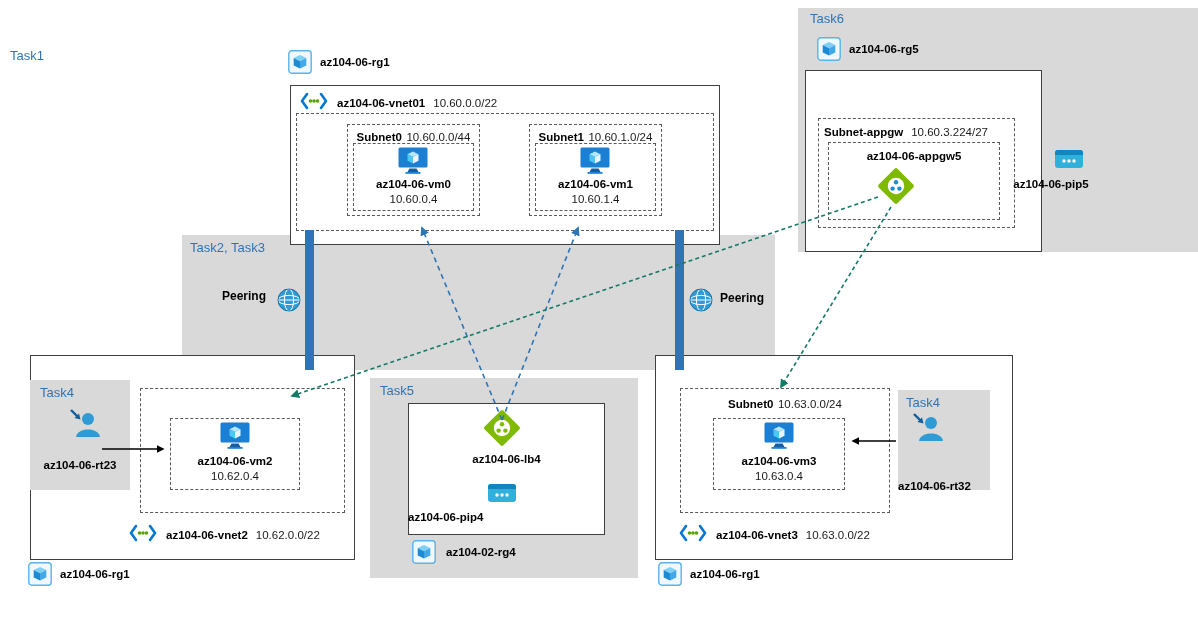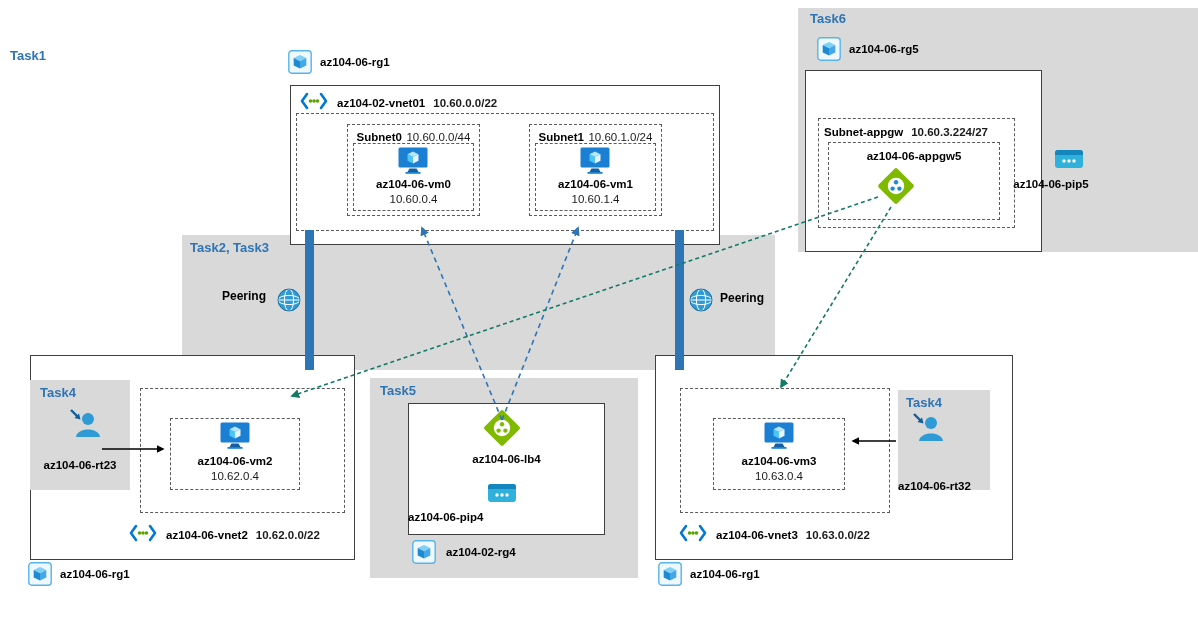--- a/index.html
+++ b/index.html
@@ -3,28 +3,28 @@
 <meta charset="utf-8">
 <style>
   * { margin:0; padding:0; box-sizing:border-box; }
   body { background:#ffffff; }
   .canvas { position:relative; width:1198px; height:617px; background:#ffffff;
             font-family:"Liberation Sans", sans-serif; color:#000; overflow:hidden; }
   .abs  { position:absolute; }
   .gray { background:#D9D9D9; }
   .wbox { background:#ffffff; border:1px solid #3f3f3f; }
   .dbox { border:1px dashed #5a5a5a; }
-  .task { color:#2E74B5; font-weight:bold; font-size:13px; white-space:nowrap; }
+  .task { color:#2E74B5; font-weight:normal; font-size:13px; white-space:nowrap; }
   .nm   { font-weight:bold; font-size:11.5px; color:#000; white-space:nowrap; }
   .cidr { font-weight:normal; font-size:11.5px; color:#1a1a1a; white-space:nowrap; }
   .ctr  { text-align:center; }
   .peer { font-weight:bold; font-size:12px; color:#000; white-space:nowrap; }
   .bar  { background:#2E75B6; }
   .overlay { position:absolute; left:0; top:0; pointer-events:none; z-index:9; }
-  .gap { margin-left:8px;font-weight:bold; }
+  .gap { margin-left:8px; }
 </style>
 </head>
 <body>
 
 <div class="canvas">
 
   <div class="abs gray" style="left:798px;top:8px;width:400px;height:244px"></div>
   <div class="abs gray" style="left:182px;top:235px;width:593px;height:135px"></div>
   <div class="abs gray" style="left:370px;top:378px;width:268px;height:200px"></div>
 
@@ -93,21 +93,21 @@
   <span class="abs" style="left:299px;top:91px">
     <svg width="30" height="20" viewBox="0 0 30 20">
         <path d="M8 3 L3 10 L8 17" stroke="#0078D4" stroke-width="2.6" fill="none" stroke-linecap="round" stroke-linejoin="round"></path>
         <path d="M22 3 L27 10 L22 17" stroke="#0078D4" stroke-width="2.6" fill="none" stroke-linecap="round" stroke-linejoin="round"></path>
         <circle cx="11.5" cy="10" r="1.8" fill="#57A300"></circle>
         <circle cx="15" cy="10" r="1.8" fill="#57A300"></circle>
         <circle cx="18.5" cy="10" r="1.8" fill="#57A300"></circle>
       </svg>
   </span>
   <div class="abs" style="left:337px;top:93px">
-    <span class="nm">az104-02-vnet01</span><span class="cidr gap">10.60.0.0/22</span>
+    <span class="nm">az104-06-vnet01</span><span class="cidr gap">10.60.0.0/22</span>
   </div>
   <div class="abs dbox" style="left:296px;top:113px;width:418px;height:118px"></div>
 
   <div class="abs dbox" style="left:347px;top:124px;width:133px;height:92px"></div>
   <div class="abs ctr" style="left:347px;top:127px;width:133px">
     <span class="nm">Subnet0</span> <span class="cidr">10.60.0.0/44</span>
   </div>
   <div class="abs dbox" style="left:353px;top:143px;width:121px;height:68px"></div>
   <span class="abs" style="left:398px;top:147px">
     <svg width="30" height="27" viewBox="0 0 30 27">
@@ -232,20 +232,23 @@
     <svg width="24" height="24" viewBox="0 0 24 24">
         <rect x="0.8" y="0.8" width="22.4" height="22.4" rx="3" fill="#EFF8FE" stroke="#59B4E8" stroke-width="1.4"></rect>
         <polygon points="12,5 18.3,8.1 12,11.2 5.7,8.1" fill="#7ED0F5"></polygon>
         <polygon points="5.7,8.1 12,11.2 12,18.6 5.7,15.5" fill="#1D8BD4"></polygon>
         <polygon points="18.3,8.1 12,11.2 12,18.6 18.3,15.5" fill="#45A6E8"></polygon>
       </svg>
   </span>
   <div class="abs nm" style="left:446px;top:546px">az104-02-rg4</div>
 
   <div class="abs dbox" style="left:680px;top:388px;width:210px;height:125px"></div>
+  <div class="abs ctr" style="left:680px;top:394px;width:210px">
+    <span class="nm">Subnet0</span> <span class="cidr">10.63.0.0/24</span>
+  </div>
   <div class="abs dbox" style="left:713px;top:418px;width:132px;height:72px"></div>
   <span class="abs" style="left:764px;top:422px">
     <svg width="30" height="27" viewBox="0 0 30 27">
         <rect x="0.5" y="0.5" width="29" height="20" rx="1.5" fill="#1B7FD4"></rect>
         <polygon points="15,4.5 20.5,7.2 15,10 9.5,7.2" fill="#B3E6FF"></polygon>
         <polygon points="9.5,7.2 15,10 15,16.5 9.5,13.7" fill="#4DC6F4"></polygon>
         <polygon points="20.5,7.2 15,10 15,16.5 20.5,13.7" fill="#E8F7FF"></polygon>
         <polygon points="11.5,21.5 18.5,21.5 20.5,25 9.5,25" fill="#155EA2"></polygon>
         <rect x="7.5" y="25" width="15" height="1.8" fill="#1B7FD4"></rect>
       </svg>

